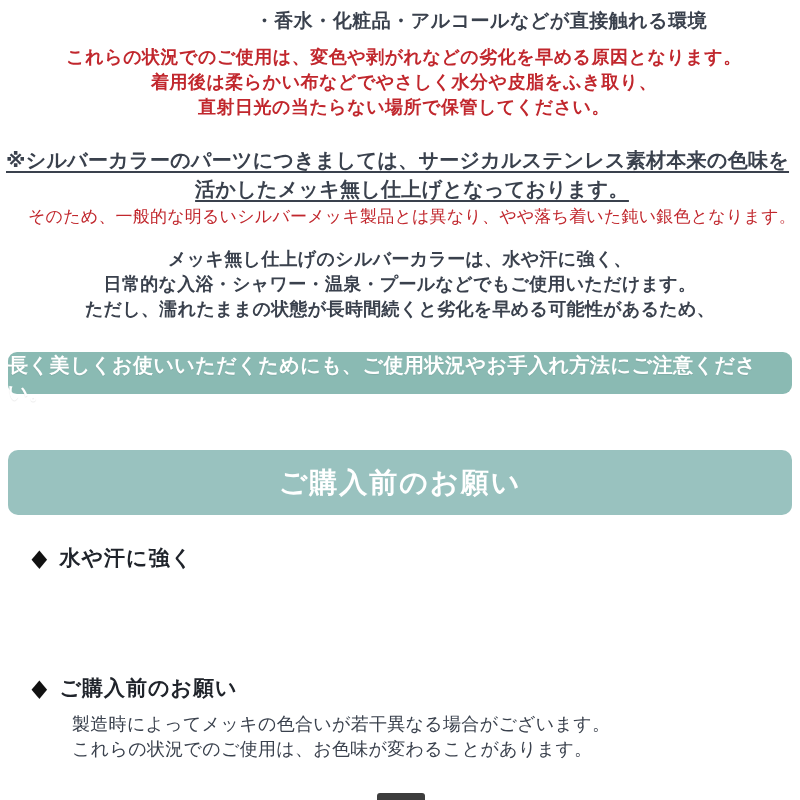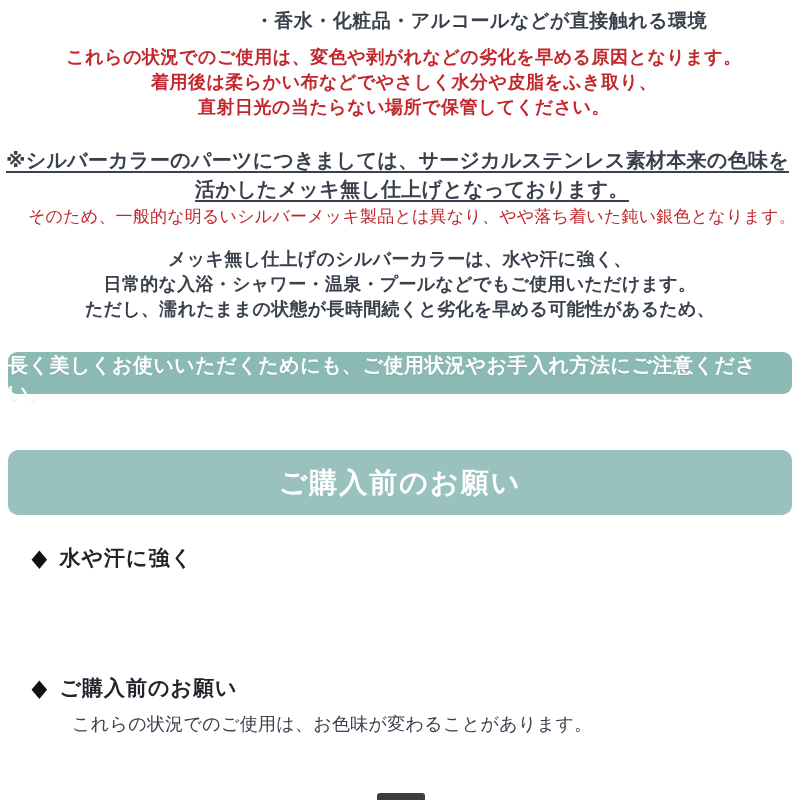--- a/index.html
+++ b/index.html
@@ -143,18 +143,19 @@
   <div class="section-heading" id="sec1-heading">
     <span class="diamond">◆</span>
     <span>水や汗に強く</span>
   </div>
 
   <div class="section-heading" id="sec2-heading">
     <span class="diamond">◆</span>
     <span>ご購入前のお願い</span>
   </div>
   <div class="section-body" id="sec2-body">
+    <div>製造時によってメッキの色合いが若干異なる場合がございます。</div>
     <div>これらの状況でのご使用は、お色味が変わることがあります。</div>
   </div>
 
   <div class="bottom-bar"></div>
 
 </div>
 
 </body></html>

